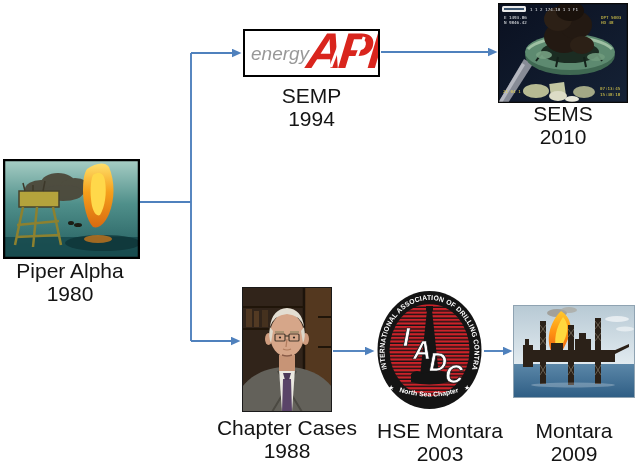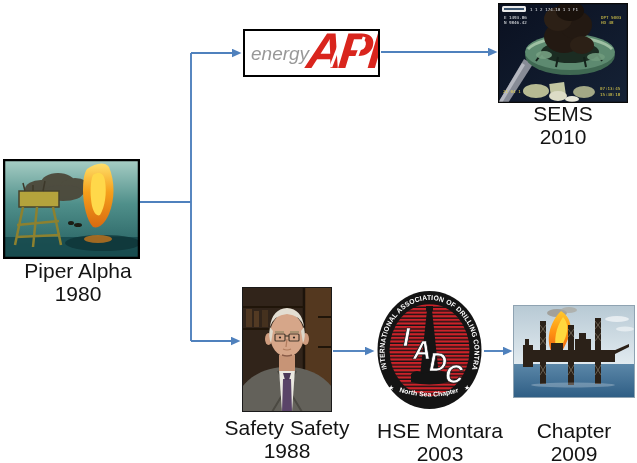--- a/index.html
+++ b/index.html
@@ -71,30 +71,34 @@
 
     <g>
       <rect x="16" y="32" width="40" height="16" fill="#b4a33c" stroke="#46422c" stroke-width="1.5"></rect>
       <path d="M20,48 L12,86 M34,48 L30,88 M50,48 L58,86 M14,66 L56,62 M13,78 L57,76" stroke="#8d812f" stroke-width="2.5" fill="none"></path>
       <path d="M22,32 L20,24 M40,32 L42,22 M30,32 L30,26" stroke="#3c382a" stroke-width="1.5"></path>
       <ellipse cx="68" cy="64" rx="3" ry="2" fill="#1c1c14"></ellipse>
       <ellipse cx="75" cy="66" rx="4" ry="2" fill="#1c1c14"></ellipse>
     </g>
     <rect x="1" y="1" width="135" height="98" fill="none" stroke="#000" stroke-width="2.5"></rect>
   </svg>
-  <div class="node-label" style="left:9px;top:259px;width:138px">
+  <div class="node-label" style="left:1px;top:259px;width:138px">
     <div>Piper Alpha</div>
     <div>1980</div>
   </div>
 
   <div class="api-box">
     <span class="api-energy">energy</span>
     <span class="api-api">API</span>
     <span class="api-notch" style="left:90px"></span>
     <span class="api-notch" style="left:112px"></span>
+  </div>
+  <div class="node-label" style="left:243px;top:84px;width:137px">
+    <div>SEMP</div>
+    <div>1994</div>
   </div>
 
   <svg class="abs" style="left:498px;top:3px" width="130" height="100" viewBox="0 0 130 100">
     <defs>
       <linearGradient id="svBg" x1="0" y1="0" x2="1" y2="1">
         <stop offset="0" stop-color="#0a1020"></stop>
           <stop offset="1" stop-color="#152236"></stop>
       </linearGradient>
     </defs>
     <rect width="130" height="100" fill="url(#svBg)"></rect>
@@ -175,21 +179,21 @@
     <rect x="47" y="47" width="10" height="7" rx="1" fill="none" stroke="#463a2e" stroke-width="1.2"></rect>
     <path d="M43,49 H47" stroke="#463a2e" stroke-width="1.2"></path>
     <path d="M33,45 H42 M48,45 H57" stroke="#9a8a6a" stroke-width="1.5"></path>
     <circle cx="38" cy="50.5" r="1.1" fill="#2e2620"></circle>
       <circle cx="52" cy="50.5" r="1.1" fill="#2e2620"></circle>
     <path d="M45,52 L44,60 M41,62 Q45,64 49,62" stroke="#b07c5e" stroke-width="1.2" fill="none"></path>
     <path d="M40,68 Q45,70 50,68" stroke="#8a5c48" stroke-width="1.4" fill="none"></path>
     <rect x="0.5" y="0.5" width="89" height="124" fill="none" stroke="#1a1a1a" stroke-width="1"></rect>
   </svg>
   <div class="node-label" style="left:212px;top:416px;width:150px">
-    <div>Safety Safety</div>
+    <div>Chapter Cases</div>
     <div>1988</div>
   </div>
 
   <svg class="abs" style="left:377px;top:290px" width="105" height="120" viewBox="0 0 105 120">
     <defs>
       <pattern id="iadcStripes" width="6" height="3.6" patternUnits="userSpaceOnUse">
         <rect width="6" height="3.6" fill="#cc2229"></rect>
         <rect width="6" height="1.4" y="2.2" fill="#141414"></rect>
       </pattern>
       <path id="iadcRingPath" d="M 10,79 A 45,52 0 1 1 95,79" fill="none"></path>
@@ -266,17 +270,17 @@
     </g>
     <g stroke="#c9bfa8" stroke-width="0.7" opacity="0.55">
       <path d="M27,20 L33,28 M33,20 L27,28 M27,32 L33,40 M33,32 L27,40 M27,60 L33,70 M33,60 L27,70"></path>
       <path d="M55,24 L61,32 M61,24 L55,32 M55,60 L61,70 M61,60 L55,70"></path>
       <path d="M82,16 L88,24 M88,16 L82,24 M82,28 L88,36 M88,28 L82,36 M82,60 L88,70 M88,60 L82,70"></path>
     </g>
     <ellipse cx="60" cy="80" rx="42" ry="2.5" fill="#ffffff" opacity="0.25"></ellipse>
     <rect x="0.5" y="0.5" width="121" height="92" fill="none" stroke="#8fa3b2" stroke-width="1"></rect>
   </svg>
   <div class="node-label" style="left:513px;top:419px;width:122px">
-    <div>Chapter</div>
+    <div>Montara</div>
     <div>2009</div>
   </div>
 
 </div>
 
 </body></html>

